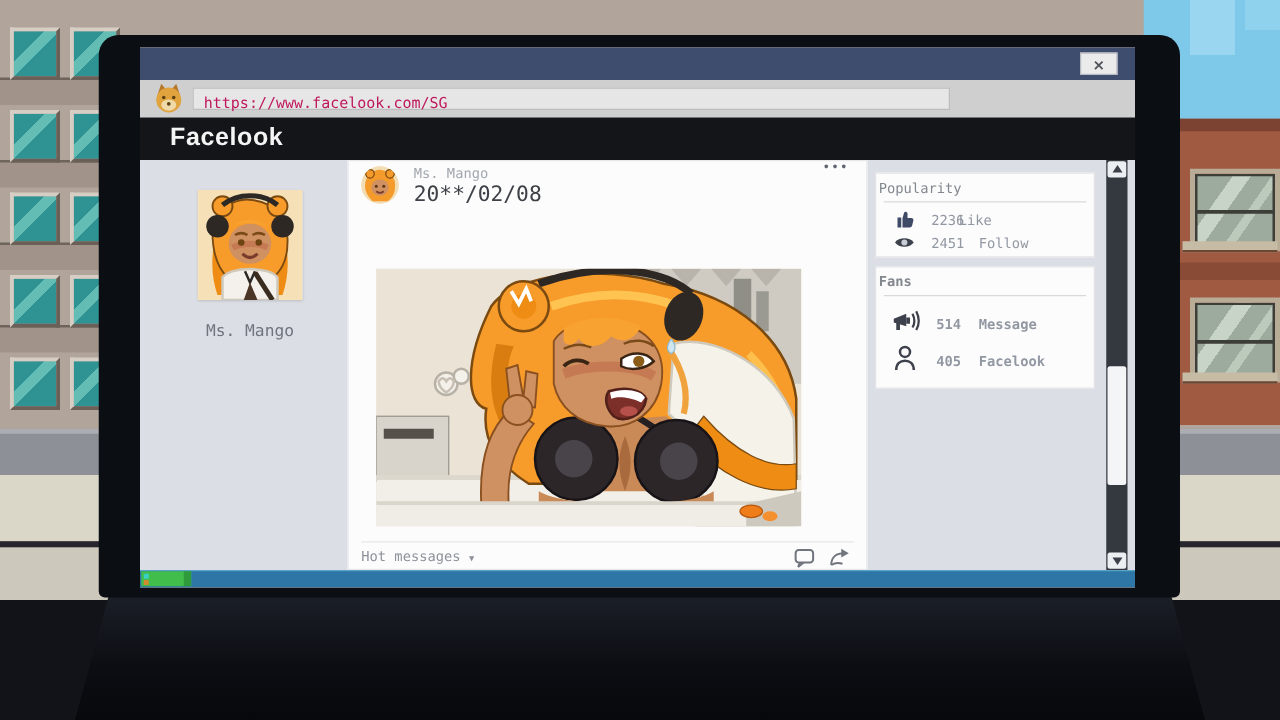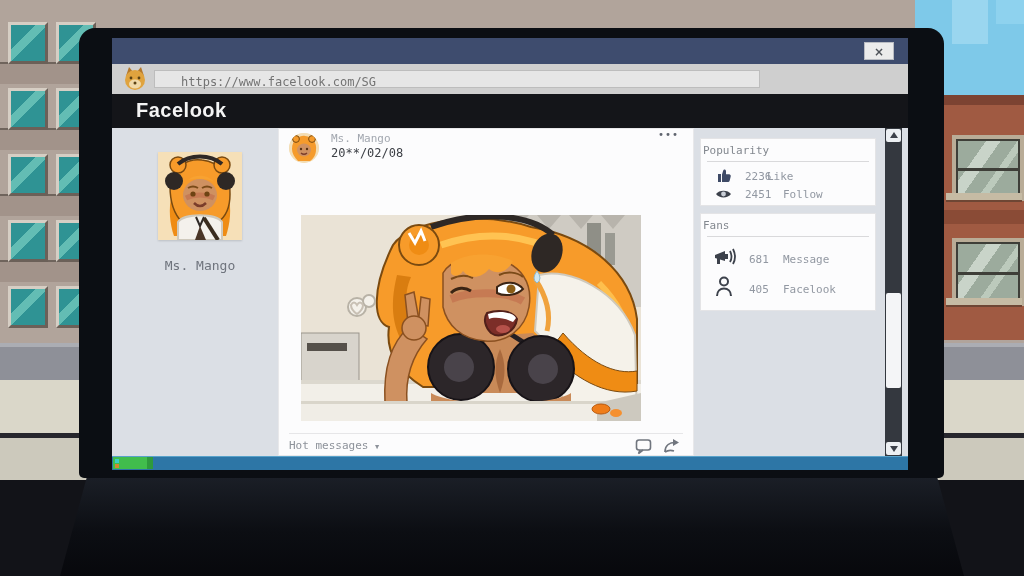--- a/index.html
+++ b/index.html
@@ -49,50 +49,50 @@
       border-radius:16px 16px 5px 5px;}
   .screen{left:112px;top:38px;width:796px;height:432px;z-index:6;background:#dbdfe5;overflow:hidden;}
 
   
   .titlebar{left:0;top:0;width:796px;height:26px;background:#3e4c6e;}
   .btn-close{left:752px;top:4px;width:30px;height:18px;background:#ebebeb;color:#4e5258;
       font:bold 12px "DejaVu Sans",sans-serif;text-align:center;line-height:18px;border:1px solid #b9bcc2;box-sizing:border-box;}
   .urlrow{left:0;top:26px;width:796px;height:30px;background:#cfcfcf;}
   .url-field{left:42px;top:32px;width:606px;height:18px;background:#e6e6e6;border:1px solid #bdbdbd;box-sizing:border-box;}
   .url-input{width:100%;height:100%;border:none;background:transparent;outline:none;
-      font:12px "DejaVu Sans Mono",monospace;color:#737373;padding:0 0 0 8px;margin-left:18px;}
+      font:12px "DejaVu Sans Mono",monospace;color:#be185d;padding:0 0 0 8px;}
   .doge{left:10px;top:28px;width:26px;height:26px;}
   .blackbar{left:0;top:56px;width:796px;height:34px;background:#141519;}
   .site-title{left:24px;top:61px;font:bold 20px "Liberation Sans",sans-serif;color:#f4f4f4;letter-spacing:.5px;}
 
   .content{left:0;top:90px;width:796px;height:328px;background:#dbdfe5;}
 
   
   .avatar-box{left:46px;top:24px;width:84px;height:88px;box-shadow:0 1px 2px rgba(0,0,0,.15);}
   .profile-name{left:16px;top:130px;width:144px;text-align:center;font-size:13px;color:#6f747d;}
 
   
   .post-card{left:166px;top:0;width:416px;height:328px;background:#fcfcfd;border:1px solid #e8e8ea;box-sizing:border-box;}
   .post-avatar{left:10px;top:4px;width:30px;height:30px;border-radius:50%;overflow:hidden;background:#f3ddb4;}
   .post-author{left:52px;top:3px;font-size:11px;color:#a2a7af;}
-  .post-date{left:52px;top:17px;font-size:12px;color:#3d4046;}
+  .post-date{left:52px;top:17px;font-size:17px;color:#3d4046;}
   .post-menu{right:14px;top:0px;font-size:10px;color:#5f646e;letter-spacing:1px;}
   .post-text{left:58px;top:42px;width:302px;font:12px/1.3 "Liberation Sans",sans-serif;color:#45484e;}
   .post-text .hl{color:#8fd2e8;}
   .post-img{left:22px;top:86px;width:340px;height:206px;background:#eae3d6;}
   .post-divider{left:10px;top:304px;width:394px;height:1px;background:#e6e6e8;}
   .post-sort{left:10px;top:310px;font-size:11px;color:#8d929a;}
   .caret{font-size:7px;color:#8d929a;}
   .icon-bubble{right:40px;top:309px;width:18px;height:18px;}
   .icon-share{right:13px;top:309px;width:18px;height:18px;}
 
   
   .card{background:#fcfcfd;border:1px solid #e4e4e6;box-sizing:border-box;}
   .card-pop{left:588px;top:10px;width:176px;height:68px;}
-  .card-fans{left:588px;top:85px;width:176px;height:98px;}
+  .card-fans{left:588px;top:85px;width:176px;height:98px;font-weight:bold;}
   .card-title{position:absolute;left:2px;top:5px;font-size:11px;color:#83888f;}
   .card-rule{position:absolute;left:6px;top:22px;width:162px;height:1px;background:#d9d9db;}
   .stat-val{position:absolute;font-size:11px;color:#9298a2;}
   .stat-lbl{position:absolute;font-size:11px;color:#9298a2;}
   .stat-icon{position:absolute;}
 
   
   .scrollbar{left:773px;top:0;width:17px;height:328px;background:#34383f;}
   .sb-btn{position:absolute;left:1px;width:15px;height:13px;background:#eceff2;border-radius:2px;}
   .sb-btn .tri{position:absolute;left:3.5px;width:0;height:0;border-left:4px solid transparent;border-right:4px solid transparent;}
@@ -338,21 +338,21 @@
         <div class="card-title">Fans</div>
         <div class="card-rule"></div>
         <span class="stat-icon" style="left:12px;top:33px">
           <svg width="24" height="20" viewBox="0 0 24 20">
             <polygon points="2,8 12,4 12,14 2,11" fill="#3c414b"></polygon>
             <rect x="12" y="7" width="3" height="5" fill="#3c414b"></rect>
             <path d="M17,4 q3,6 0,11 M20,2 q4,8 0,15" stroke="#3c414b" stroke-width="1.8" fill="none"></path>
             <rect x="4" y="11" width="3" height="6" fill="#3c414b"></rect>
           </svg>
         </span>
-        <span class="stat-val" style="left:48px;top:39px">681</span>
+        <span class="stat-val" style="left:48px;top:39px">514</span>
         <span class="stat-lbl" style="left:82px;top:39px">Message</span>
         <span class="stat-icon" style="left:14px;top:62px">
           <svg width="18" height="22" viewBox="0 0 18 22">
             <circle cx="9" cy="5.5" r="4" fill="none" stroke="#3c414b" stroke-width="2"></circle>
             <path d="M2,20 c0-5 3.2-7.5 7-7.5 s7,2.5 7,7.5" fill="none" stroke="#3c414b" stroke-width="2"></path>
           </svg>
         </span>
         <span class="stat-val" style="left:48px;top:69px">405</span>
         <span class="stat-lbl" style="left:82px;top:69px">Facelook</span>
       </div>

